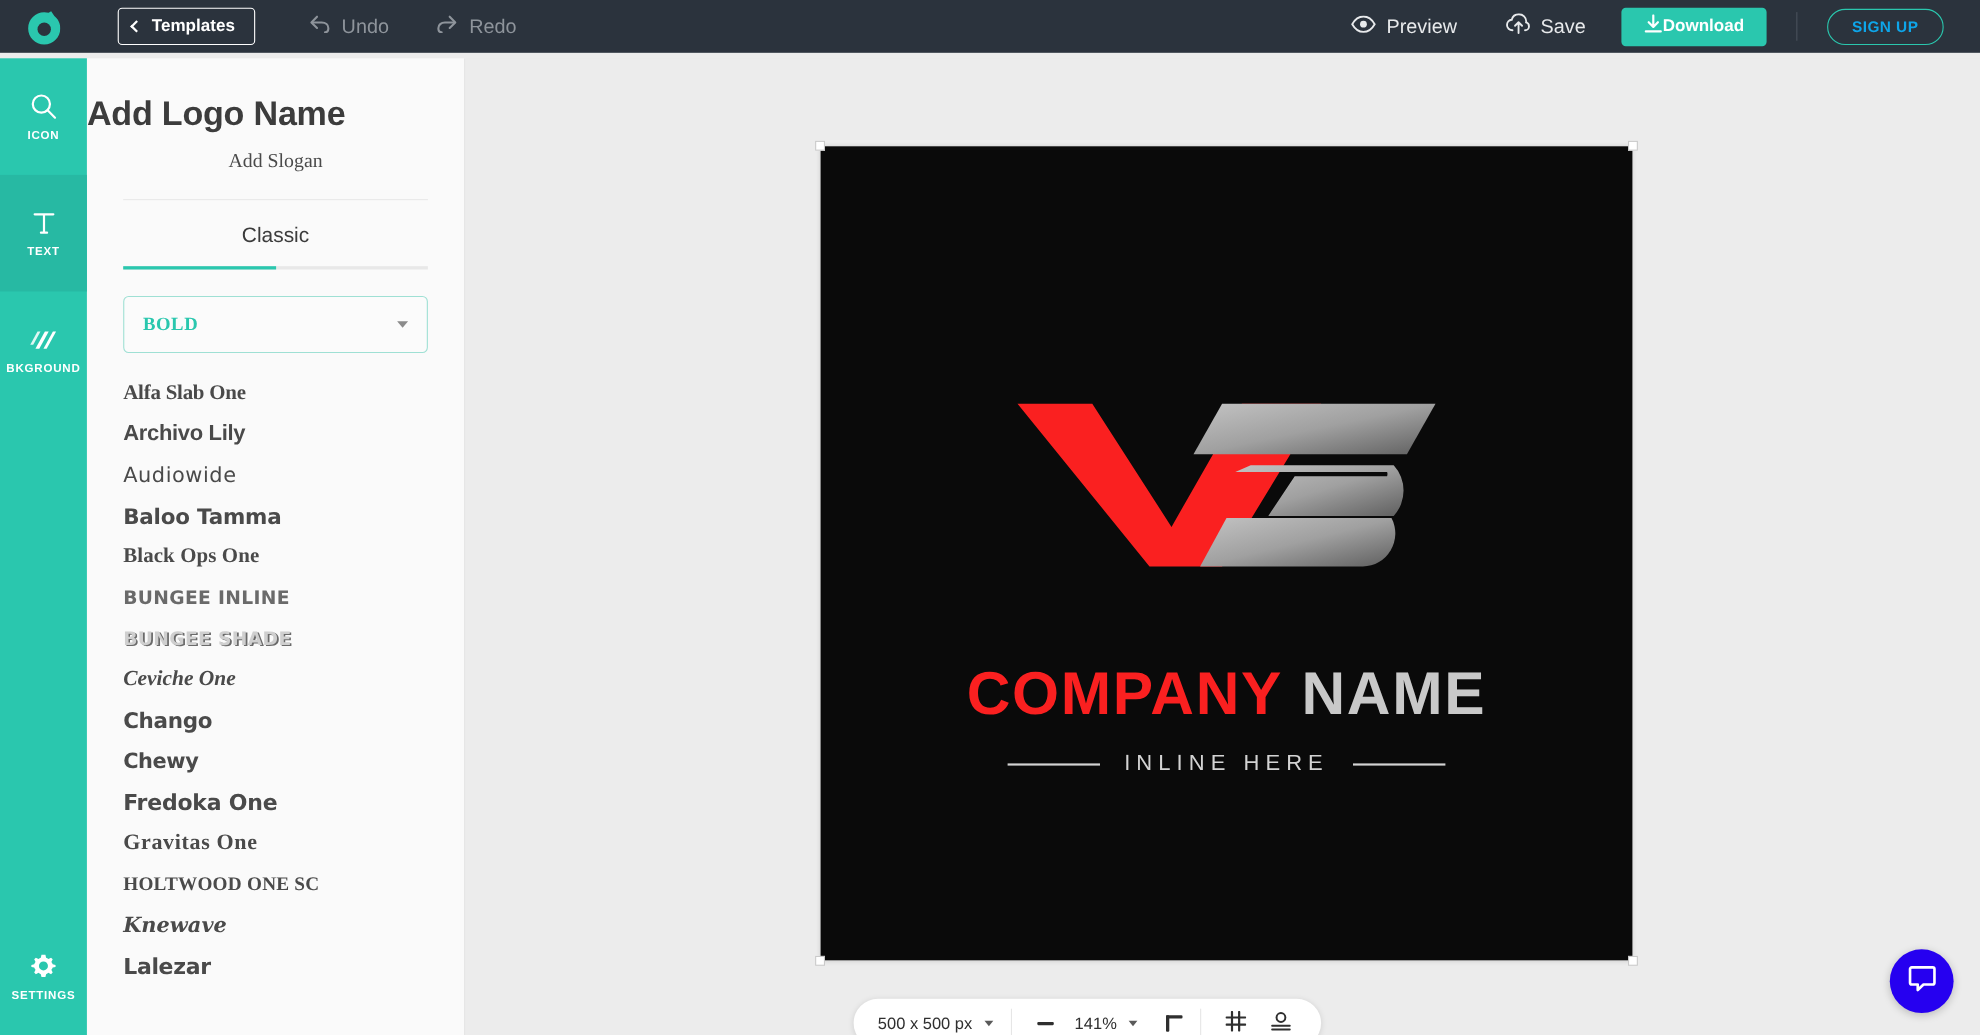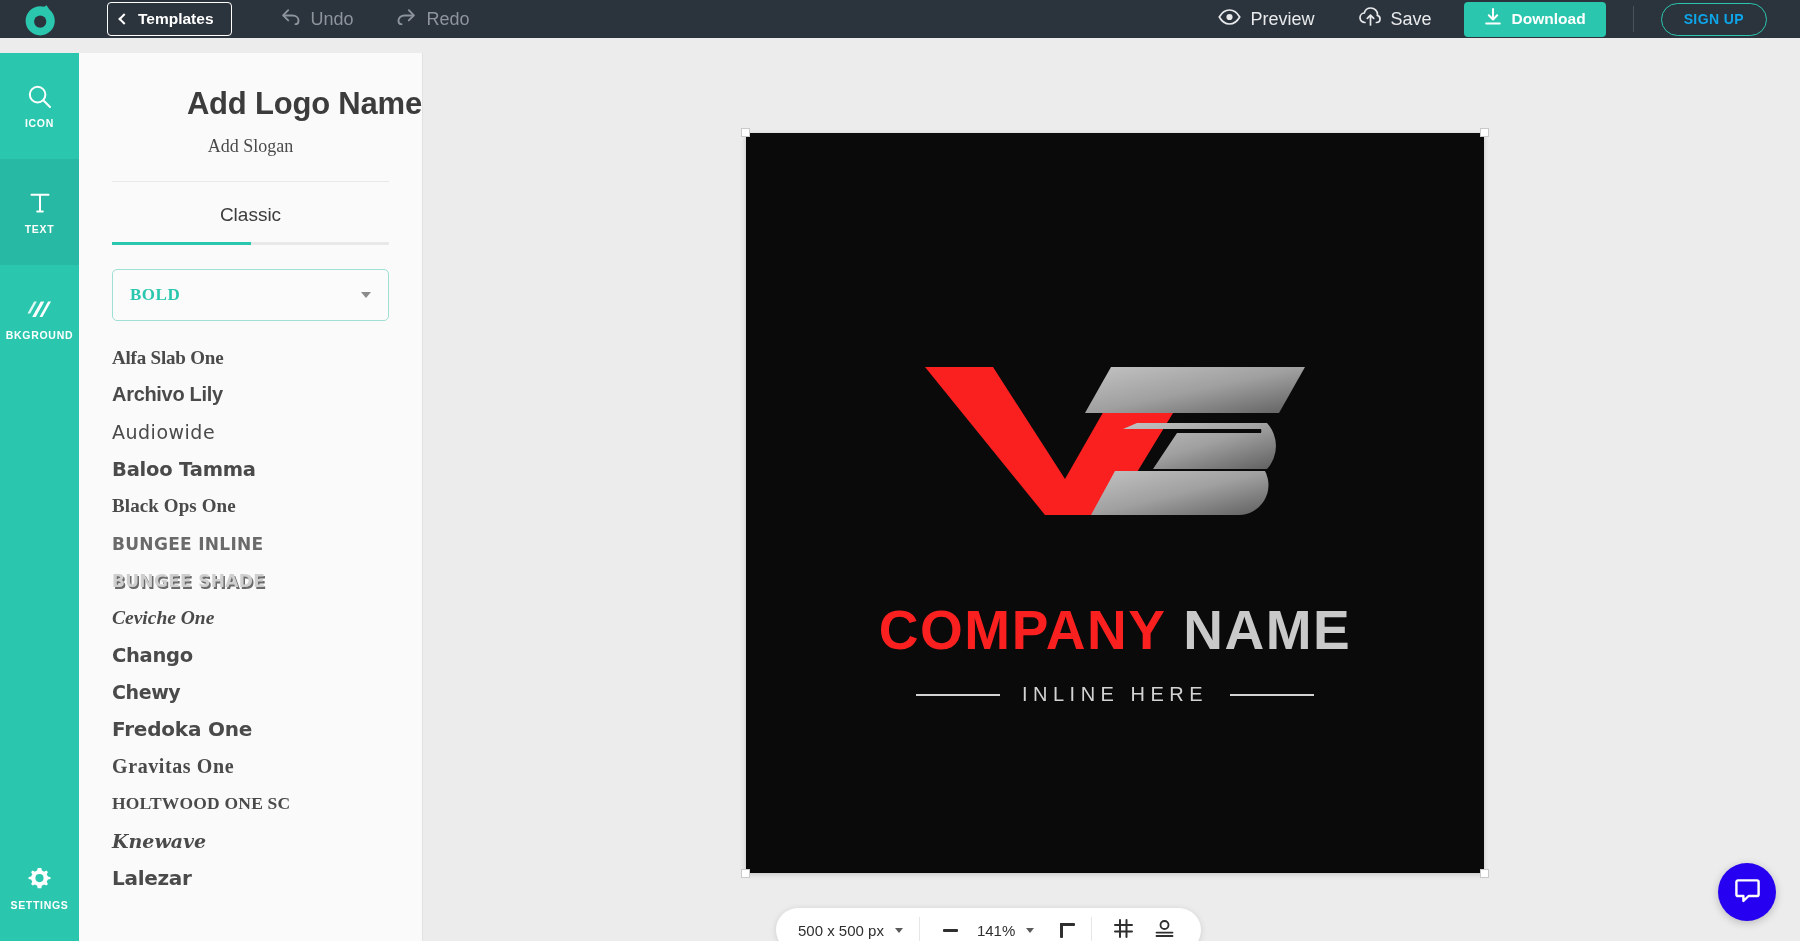--- a/index.html
+++ b/index.html
@@ -8,21 +8,21 @@
     width: 1800px; height: 941px;
     overflow: hidden;
     font-family: "Liberation Sans", sans-serif;
     background: #ececec;
   }
   #app { position: relative; width: 1800px; height: 941px; }
 
   
   .topbar {
     position: absolute; top: 0; left: 0;
-    width: 1800px; height: 38px;
+    width: 1800px; height: 48px;
     background: #2b333d;
     display: flex; align-items: center;
     z-index: 40;
   }
   .brand-logo {
     width: 79px; height: 53px;
     display: flex; align-items: center; justify-content: center;
     flex: 0 0 auto;
   }
   .templates-btn {
@@ -46,21 +46,21 @@
     cursor: pointer; background: none; border: none;
     font-family: "Liberation Sans", sans-serif;
   }
   .tb-undo { margin-left: 48px; }
   .tb-redo { margin-left: 42px; }
   .tb-spacer { flex: 1 1 auto; }
   .tb-light { color: #e8eaec; }
   .tb-preview { margin-right: 44px; }
   .tb-save { margin-right: 32px; }
   .download-btn {
-    display: flex; align-items: center; gap: 10px;
+    display: flex; align-items: center; gap: 0;
     height: 35px; padding: 0 20px;
     background: #2ac7ae; color: #fff;
     border: none; border-radius: 4px;
     font-size: 15.5px; font-weight: 700; cursor: pointer;
     font-family: "Liberation Sans", sans-serif;
   }
   .tb-divider {
     width: 1px; height: 26px; background: #4a525c;
     margin: 0 27px;
   }
@@ -100,21 +100,21 @@
   .panel {
     position: absolute; top: 53px; left: 79px;
     width: 344px; height: 888px;
     background: #fafafa;
     border-right: 1px solid #e2e2e2;
     overflow: hidden;
     z-index: 20;
   }
   .panel-title {
     margin-top: 33px;
-    text-align: right;
+    text-align: left;
     font-size: 31px; font-weight: 700; color: #3c3c3c;
     letter-spacing: -.2px;
   }
   .panel-sub {
     margin-top: 14px; text-align: center;
     font-size: 18px; color: #4a4a4a;
     font-family: "Liberation Serif", serif;
   }
   .panel-rule {
     margin: 24px 33px 0 33px;

